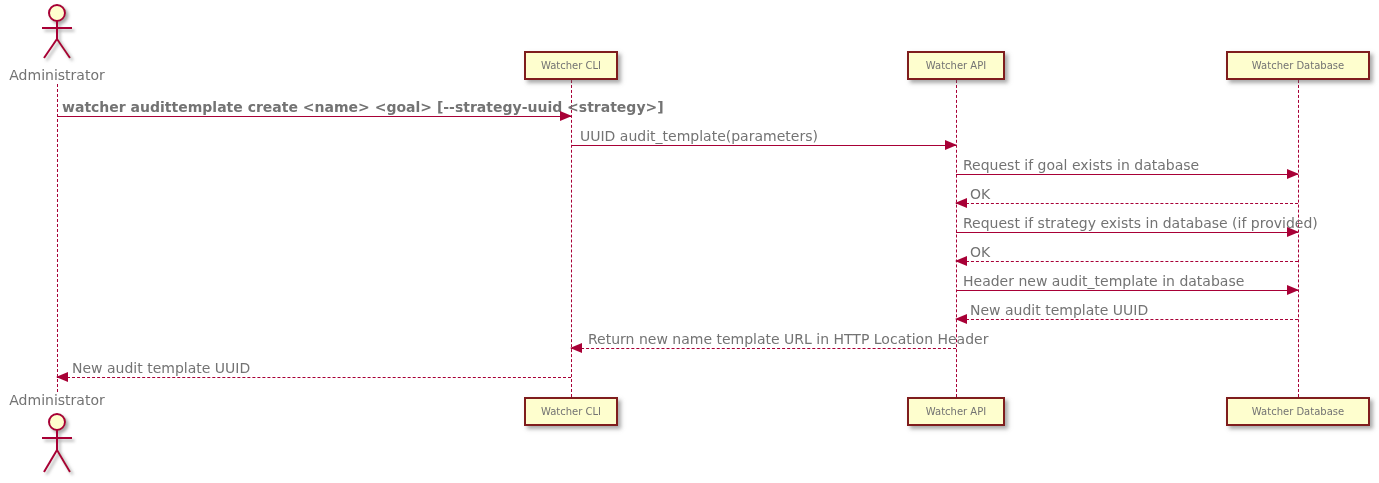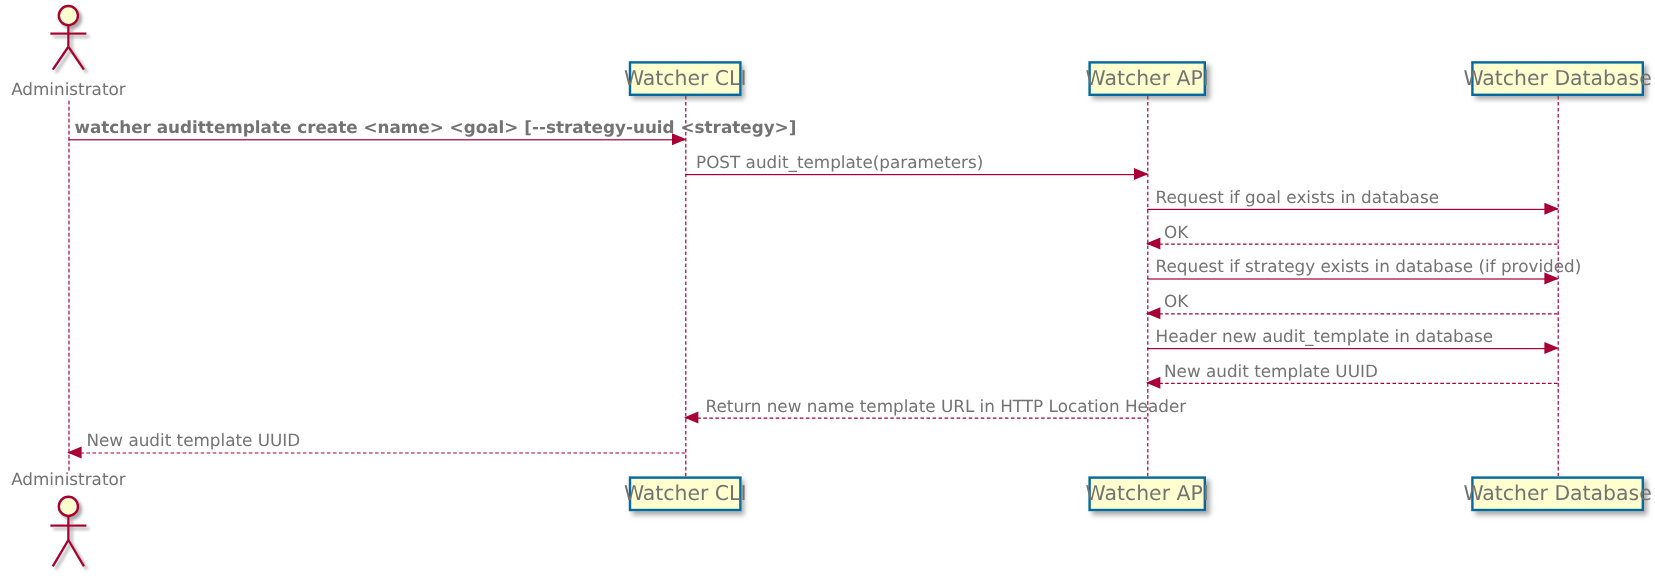--- a/index.html
+++ b/index.html
@@ -10,27 +10,27 @@
     background: #ffffff;
     font-family: "DejaVu Sans", sans-serif;
     font-size: 14px;
     color: #737373;
     overflow: hidden;
   }
   .participant-box {
     position: absolute;
     height: 25px;
     background: #FEFECE;
-    border: 2px solid #0369a1;
+    border: 2px solid #7f1d1d;
     box-shadow: 3px 3px 4px rgba(100,100,100,0.55);
     display: flex;
     align-items: center;
     justify-content: center;
     white-space: nowrap;
-    font-size: 17px;
+    font-size: 10px;
   }
   .lifeline {
     position: absolute;
     width: 0;
     border-left: 1px dashed #A80036;
   }
   .actor-label {
     position: absolute;
     width: 140px;
     text-align: center;
@@ -100,21 +100,21 @@
     <span>Watcher Database</span>
   </div>
 
   <div class="msg" style="left:57px; top:117px; width:514px;">
     <div class="msg-label" style="left:5px;font-weight:bold;">watcher audittemplate create &lt;name&gt; &lt;goal&gt; [--strategy-uuid &lt;strategy&gt;]</div>
     <div class="msg-line solid"></div>
     <div class="arrowhead right"></div>
   </div>
 
   <div class="msg" style="left:571px; top:146px; width:385px;">
-    <div class="msg-label" style="left:9px;">POST audit_template(parameters)</div>
+    <div class="msg-label" style="left:9px;">UUID audit_template(parameters)</div>
     <div class="msg-line solid"></div>
     <div class="arrowhead right"></div>
   </div>
 
   <div class="msg" style="left:956px; top:175px; width:342px;">
     <div class="msg-label" style="left:7px;">Request if goal exists in database</div>
     <div class="msg-line solid"></div>
     <div class="arrowhead right"></div>
   </div>
 

